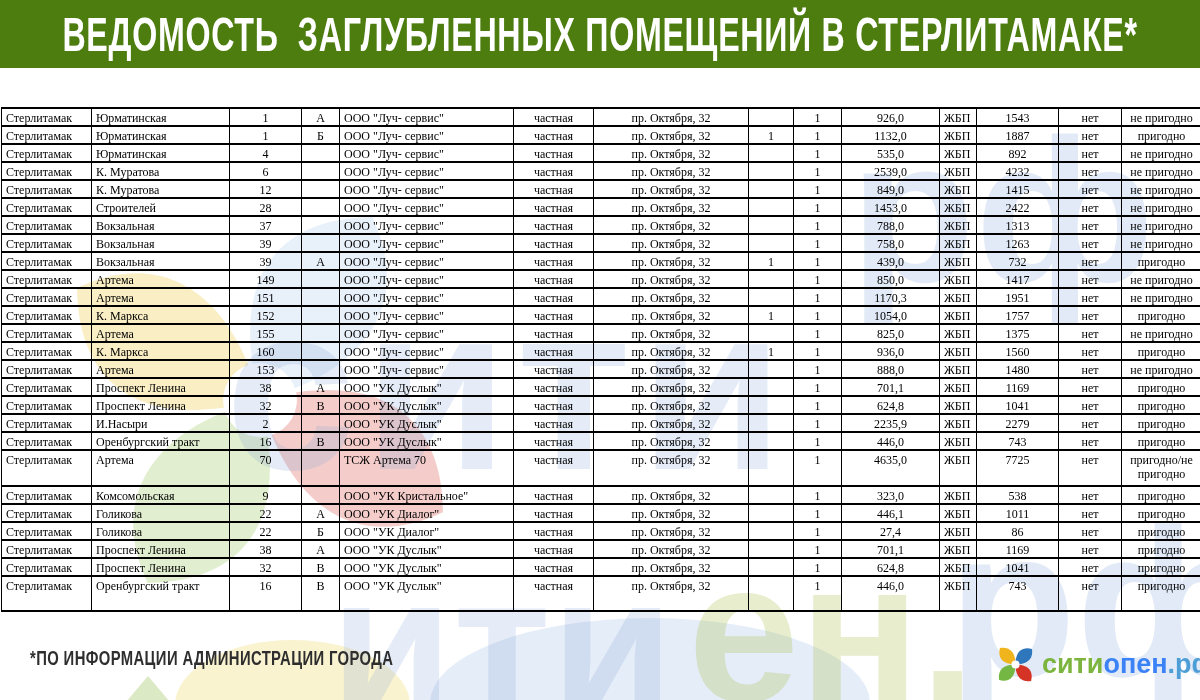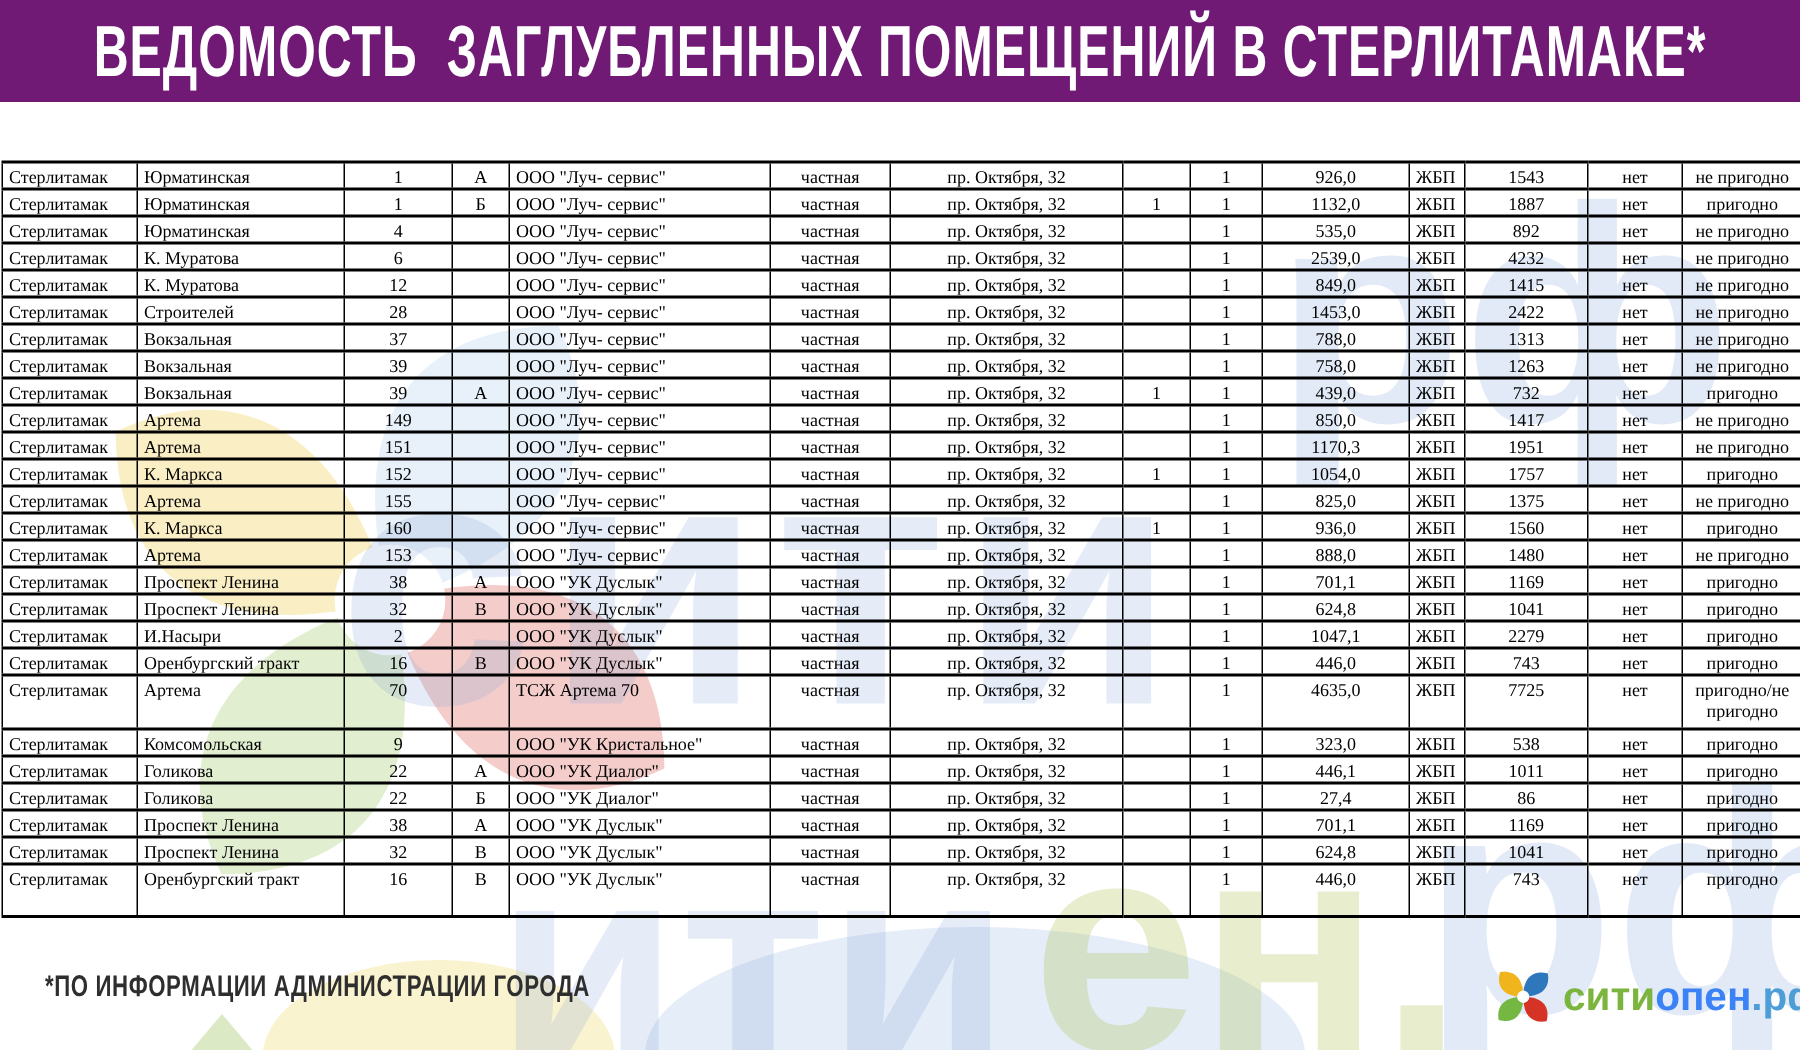--- a/index.html
+++ b/index.html
@@ -5,21 +5,21 @@
   html,body { margin:0; padding:0; }
   .page {
     position:relative; width:1200px; height:700px;
     background:#ffffff; overflow:hidden;
     font-family:"Liberation Serif", serif;
   }
 
   
   .banner {
     position:absolute; left:0; top:0; width:1200px; height:68px;
-    background:#701a75; z-index:3;
+    background:#4d7c0f; z-index:3;
     display:flex; align-items:center; justify-content:center;
   }
   .banner h1 {
     margin:0; color:#ffffff; font-family:"Liberation Sans", sans-serif;
     font-weight:700; font-size:46px; letter-spacing:1px; white-space:pre;
     transform:scaleX(0.70) scaleY(1.05); transform-origin:center;
   }
 
   
   .watermarks { position:absolute; inset:0; z-index:0; overflow:hidden; }
@@ -396,21 +396,21 @@
         <tr>
           <td>Стерлитамак</td>
           <td>И.Насыри</td>
           <td>2</td>
           <td></td>
           <td>ООО "УК Дуслык"</td>
           <td>частная</td>
           <td>пр. Октября, 32</td>
           <td></td>
           <td>1</td>
-          <td>1047,1</td>
+          <td>2235,9</td>
           <td>ЖБП</td>
           <td>2279</td>
           <td>нет</td>
           <td>пригодно</td>
         </tr>
         <tr>
           <td>Стерлитамак</td>
           <td>Оренбургский тракт</td>
           <td>16</td>
           <td>В</td>

